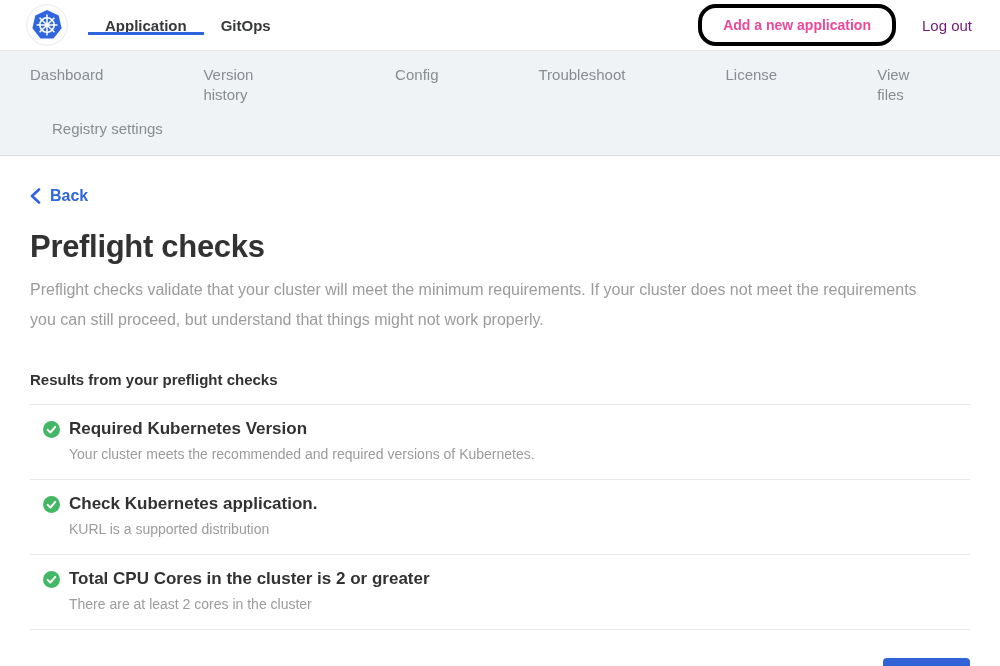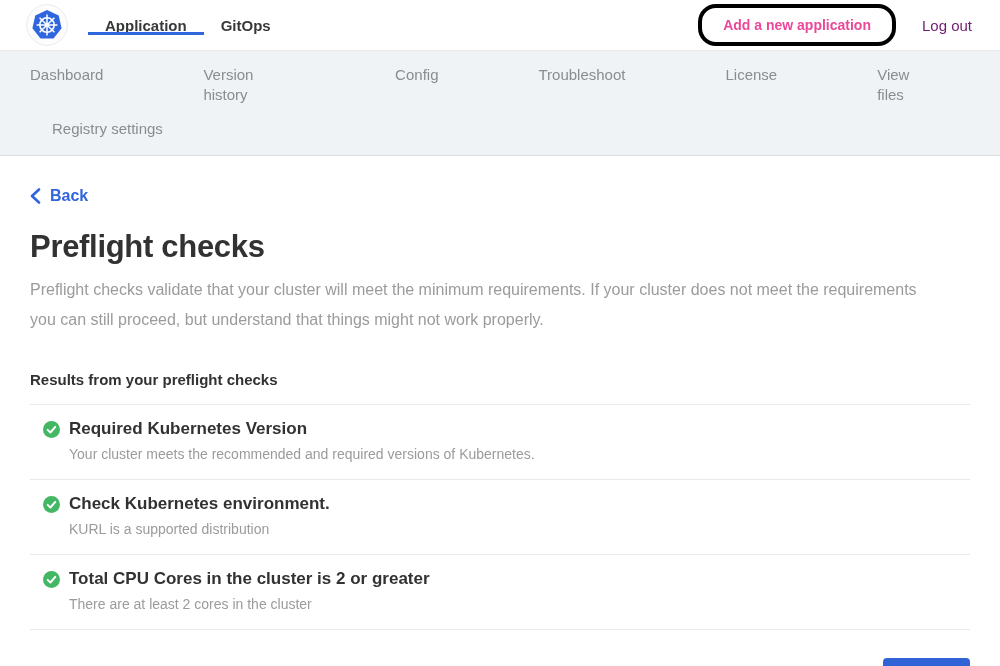--- a/index.html
+++ b/index.html
@@ -188,21 +188,21 @@
       <div class="check-title">Required Kubernetes Version</div>
       <div class="check-desc">Your cluster meets the recommended and required versions of Kubernetes.</div>
     </li>
     <li class="check-item">
       <span class="check-icon">
         <svg width="17" height="17" viewBox="0 0 17 17">
           <circle cx="8.5" cy="8.5" r="8.5" fill="#44b764"></circle>
           <polyline points="4.7,8.9 7.4,11.5 12.3,5.9" fill="none" stroke="#fff" stroke-width="2" stroke-linecap="round" stroke-linejoin="round"></polyline>
         </svg>
       </span>
-      <div class="check-title">Check Kubernetes environment.</div>
+      <div class="check-title">Check Kubernetes application.</div>
       <div class="check-desc">KURL is a supported distribution</div>
     </li>
     <li class="check-item">
       <span class="check-icon">
         <svg width="17" height="17" viewBox="0 0 17 17">
           <circle cx="8.5" cy="8.5" r="8.5" fill="#44b764"></circle>
           <polyline points="4.7,8.9 7.4,11.5 12.3,5.9" fill="none" stroke="#fff" stroke-width="2" stroke-linecap="round" stroke-linejoin="round"></polyline>
         </svg>
       </span>
       <div class="check-title">Total CPU Cores in the cluster is 2 or greater</div>

